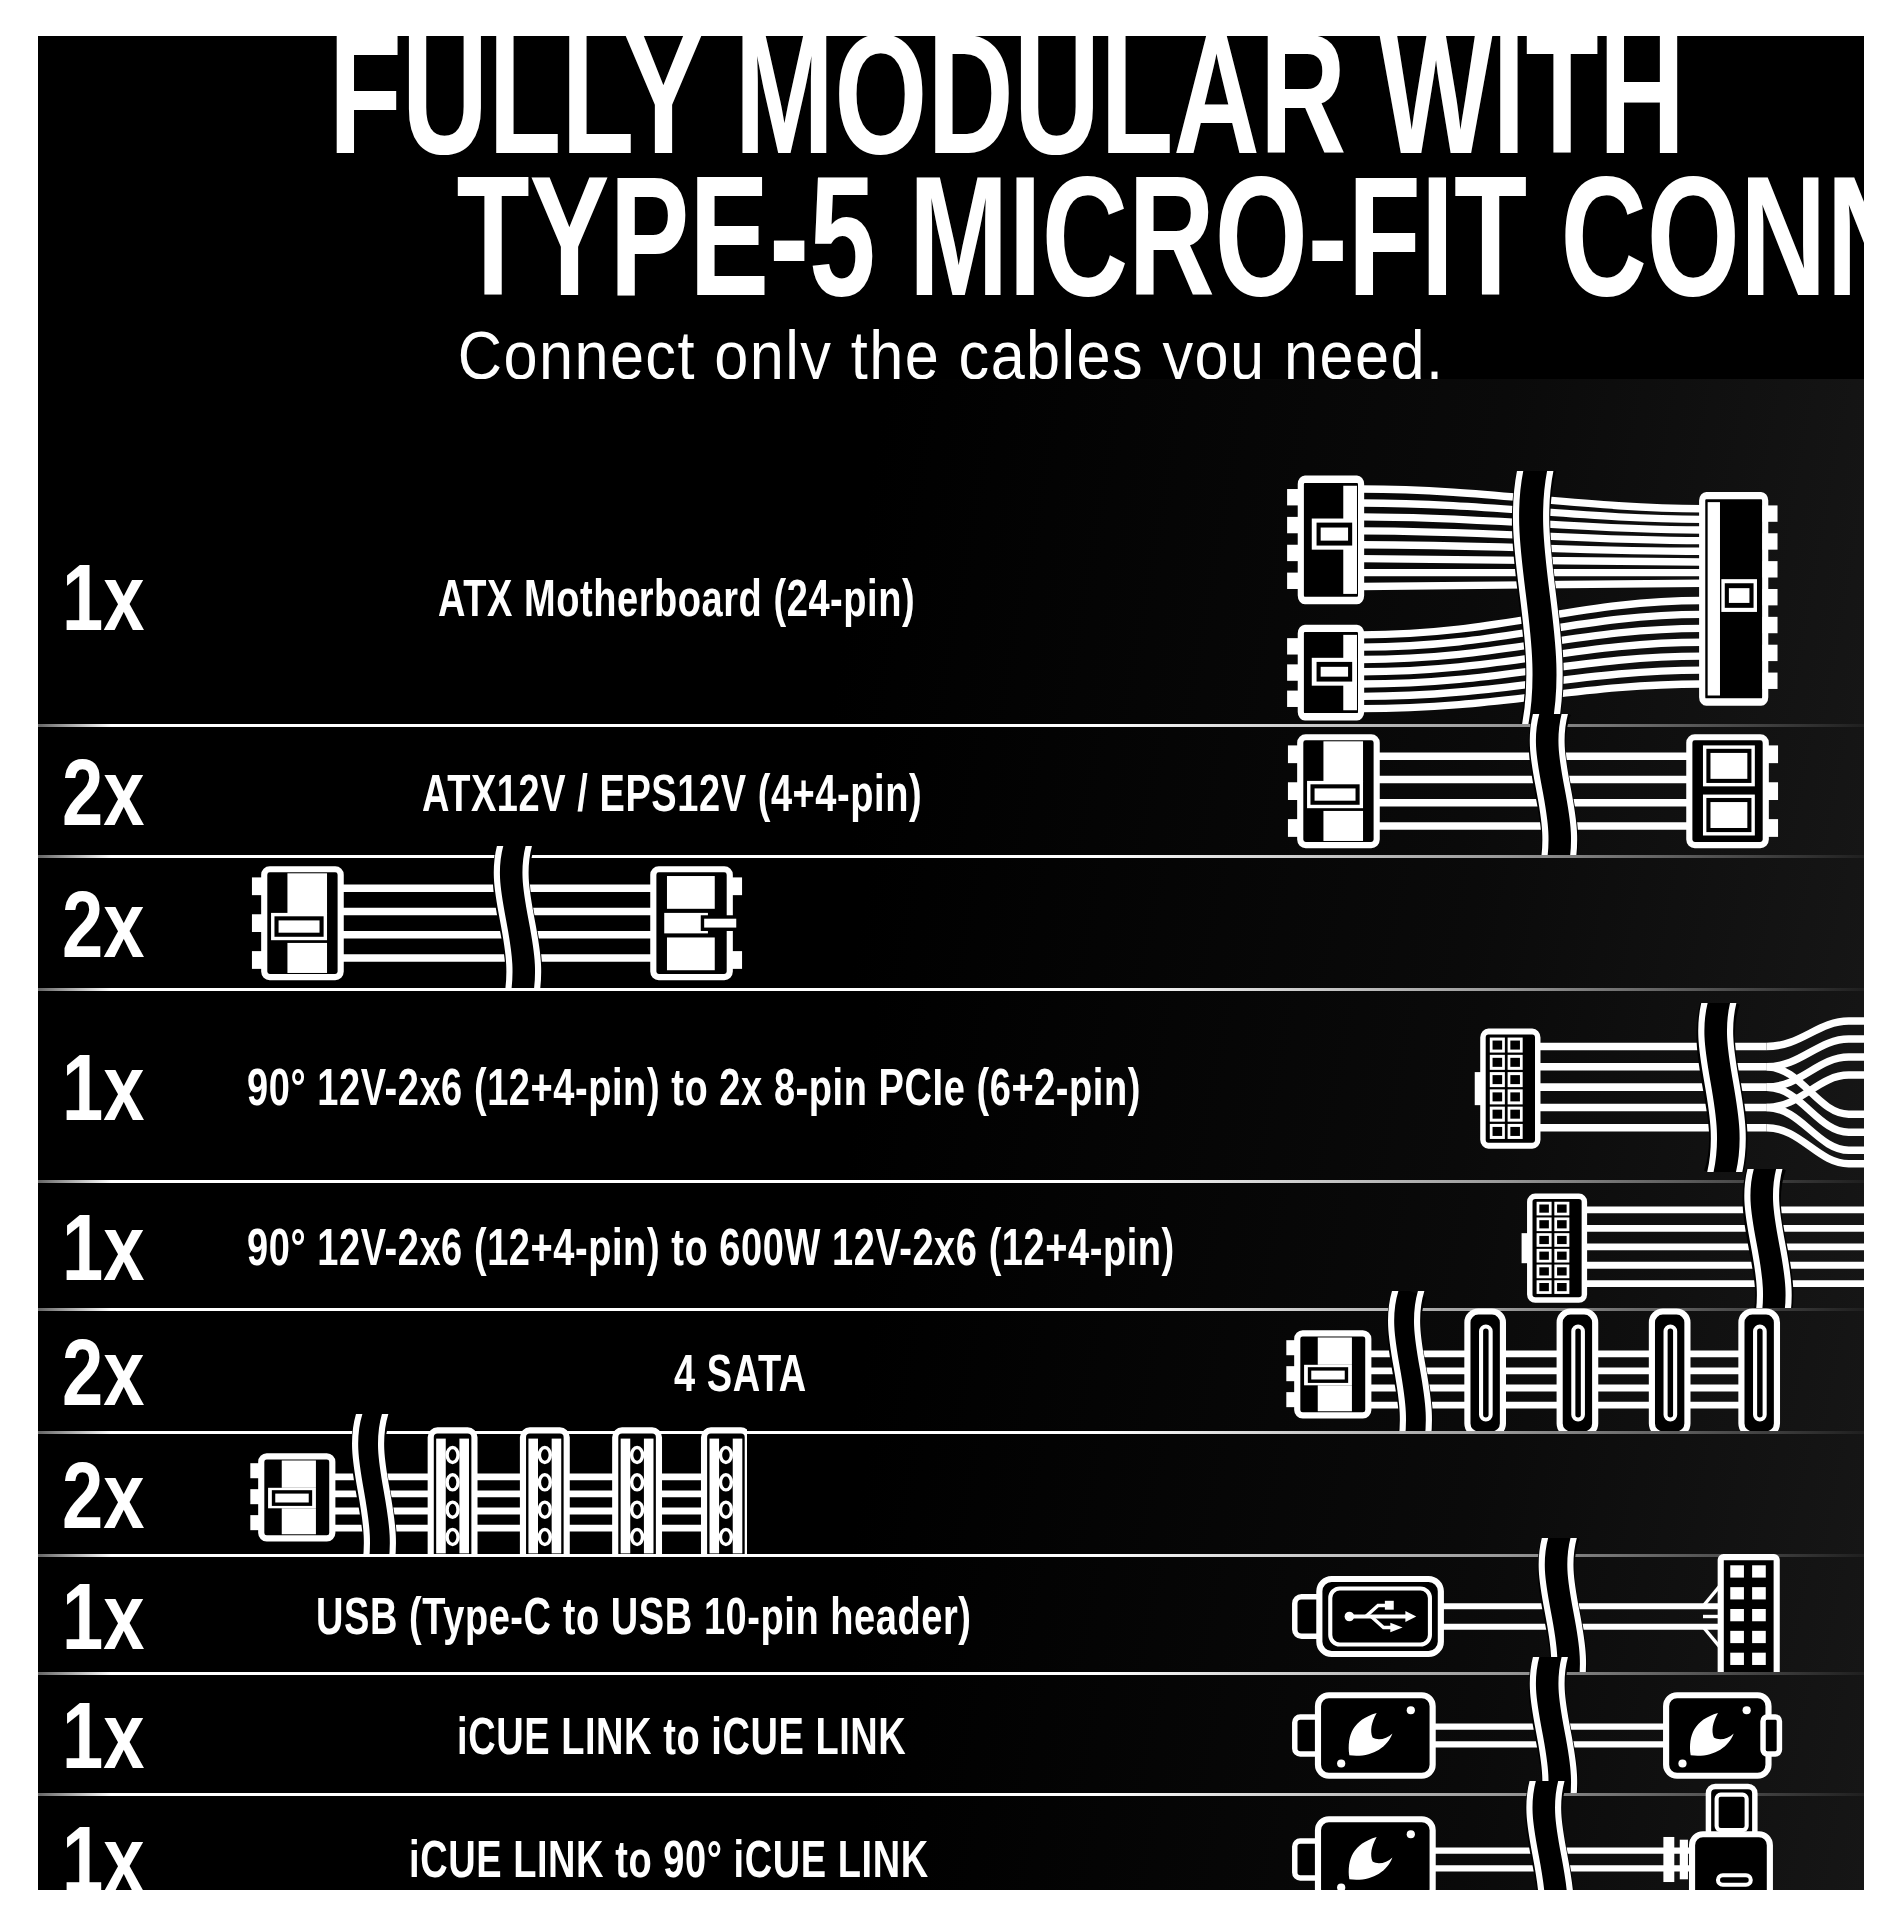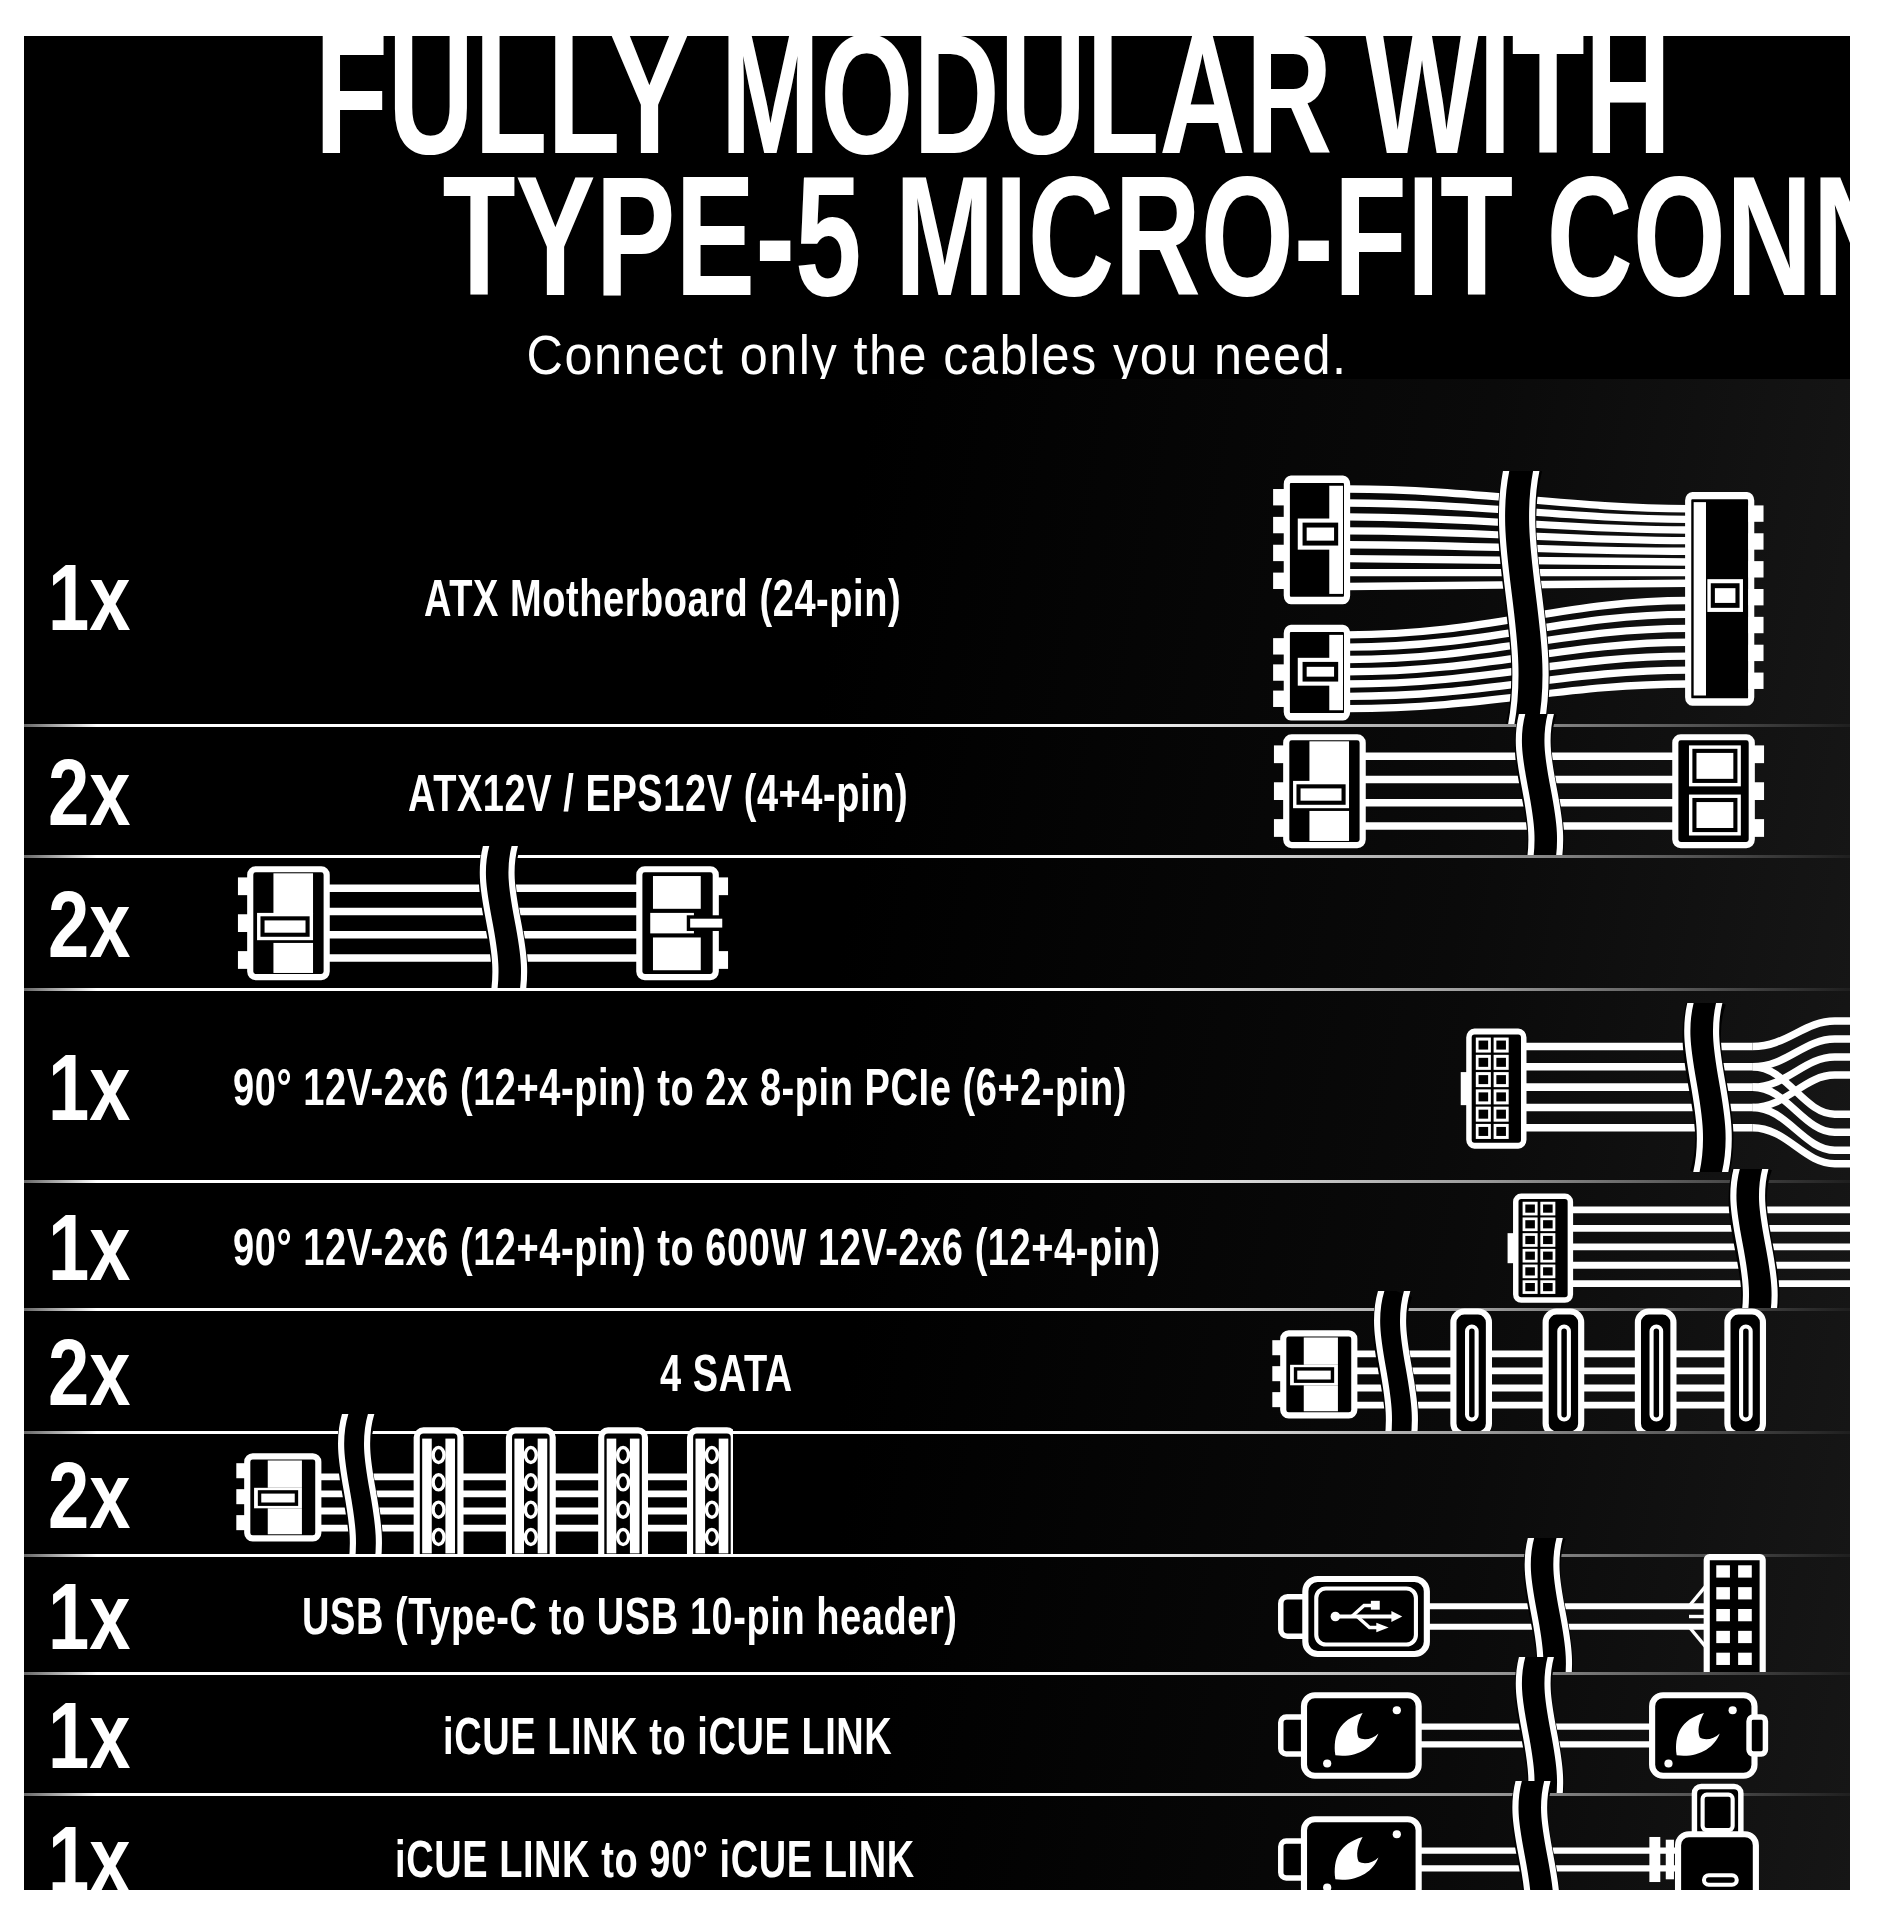--- a/index.html
+++ b/index.html
@@ -1,28 +1,28 @@
 <!DOCTYPE html>
 <html style="font-size:13px"><head>
 <meta charset="utf-8">
 <style>
   html,body{margin:0;padding:0;}
   body{
     width:1898px;height:1927px;position:relative;background:#ffffff;
     font-family:"Liberation Sans", sans-serif;color:#ffffff;overflow:hidden;
   }
   .canvas{
-    position:absolute;left:24px;top:36px;width:1826px;height:1854px;
+    position:absolute;left:38px;top:36px;width:1826px;height:1854px;
     background:#000000;overflow:hidden;
   }
   
   .hdr{margin-top:-13px;text-align:center;}
   .title-line{display:block;font-size:171px;line-height:142px;font-weight:700;white-space:nowrap;}
   .title-line .condensed{--cx:0.70;transform-origin:50% 50%;}
-  .subtitle{display:block;margin-top:11.3px;font-size:56px;line-height:74px;font-weight:400;white-space:nowrap;}
+  .subtitle{display:block;margin-top:11.3px;font-size:68px;line-height:74px;font-weight:400;white-space:nowrap;}
   .subtitle .condensed{--cx:0.90;transform-origin:50% 50%;letter-spacing:1.6px;}
   .condensed{display:inline-block;transform:scaleX(var(--cx,0.75));}
   
   .rows{position:absolute;left:0;top:343px;width:1826px;}
   .row{
     position:relative;display:flex;align-items:center;
     padding-left:24px;box-sizing:border-box;
     background:linear-gradient(100deg,#000 45%,#0a0a0a 78%,#161616 100%);
   }
   .row:not(.row-10)::after{

